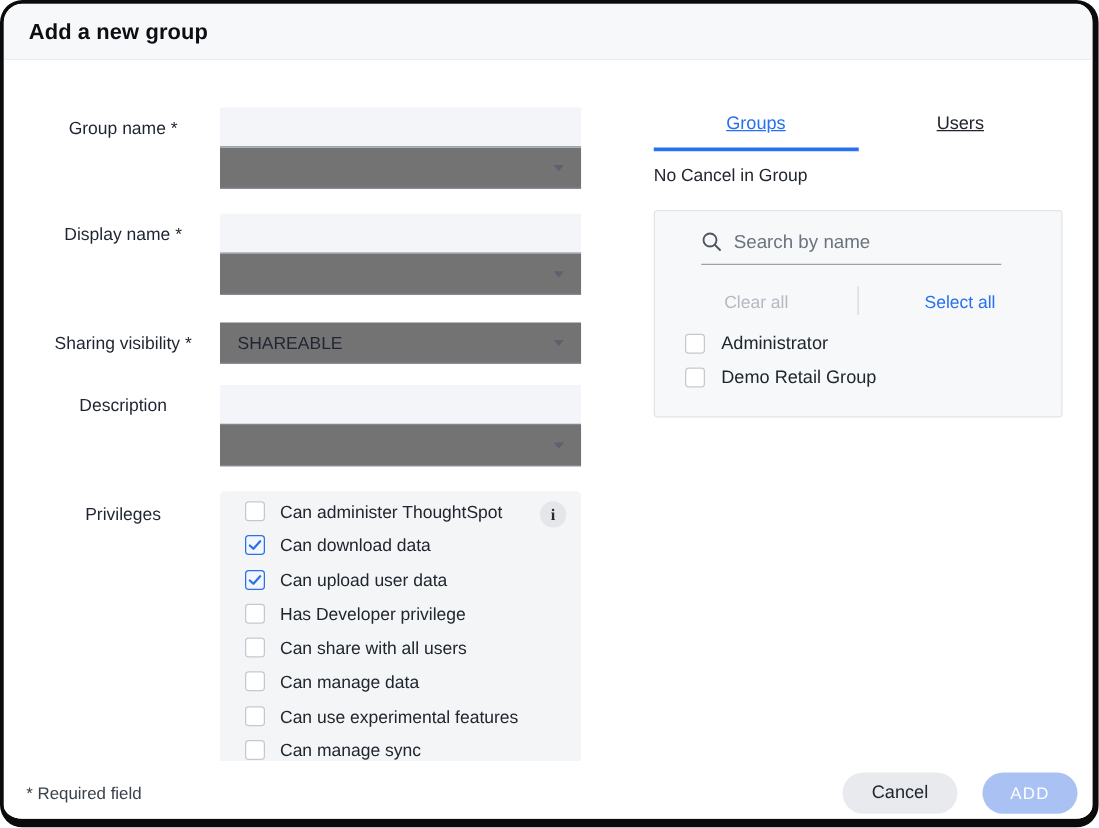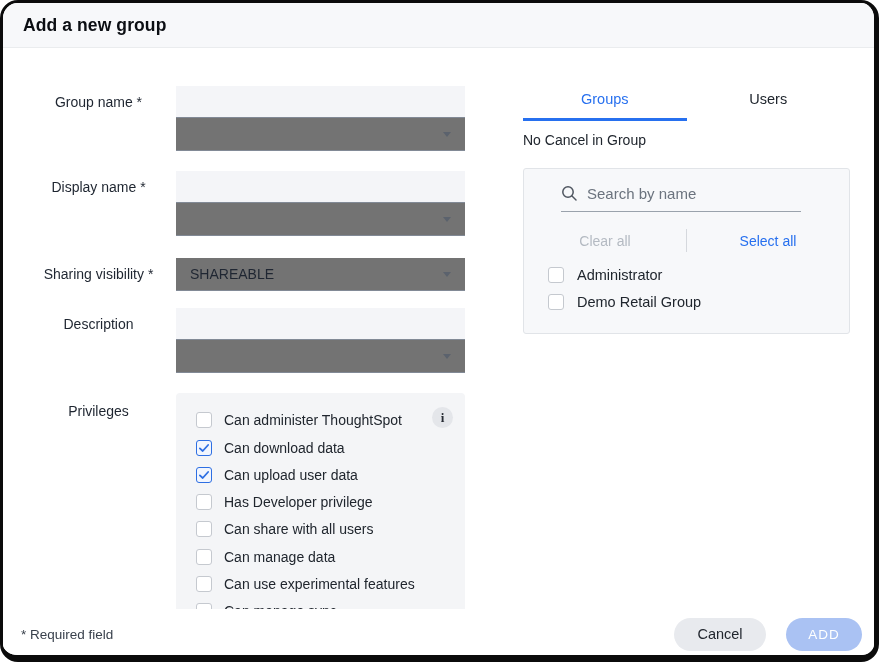--- a/index.html
+++ b/index.html
@@ -42,21 +42,21 @@
     margin-left:auto; width:0; height:0;
     border-left:4.5px solid transparent; border-right:4.5px solid transparent;
     border-top:5.5px solid #5b626d;
   }
 
   
   .priv-panel {
     width:289px; height:315px; background:#f4f5f7; border-radius:4px;
     overflow:hidden; padding-top:8px;
   }
-  .priv-item { display:flex; align-items:flex-end; height:27.3px; padding:0 12px 0 20px; }
+  .priv-item { display:flex; align-items:flex-start; height:27.3px; padding:0 12px 0 20px; }
   .cb {
     width:16px; height:16px; flex:0 0 16px; background:#fff;
     border:1.5px solid #c5c9cf; border-radius:3px; margin-right:12px;
     display:inline-flex; align-items:center; justify-content:center; cursor:pointer;
   }
   .cb.checked { border-color:#2e6fe3; background:#f2f6fe; }
   .cb svg { display:none; }
   .cb.checked svg { display:block; }
   .priv-label { font-size:14px; color:#20262e; white-space:nowrap; }
   .info-badge {
@@ -65,21 +65,21 @@
     font-family:"Liberation Serif", serif; font-weight:700; font-size:13px;
     color:#262b33; cursor:pointer;
   }
   .info-badge.show { display:inline-flex; }
 
   
   .right-col { margin-left:58px; width:327px; flex:0 0 327px; padding-top:41px; }
   .tabs { display:flex; }
   .tab {
     width:50%; text-align:center; font-size:14.5px; line-height:20px;
-    padding-bottom:9px; color:#20262e; border-bottom:3px solid transparent; cursor:pointer;
+    padding-bottom:9px; color:#20262e; border-bottom:3px solid transparent; cursor:pointer;text-decoration:underline;
   }
   .tab.active { color:#2770ef; border-bottom-color:#2770ef; }
   .empty-msg { margin-top:11px; font-size:14px; color:#20262e; }
 
   .member-panel {
     margin-top:20px; height:166px; background:#f7f8fa;
     border:1px solid #e1e4e8; border-radius:3px;
   }
   .search-row {
     margin:16px 48px 0 37px; display:flex; align-items:center; gap:9px;

